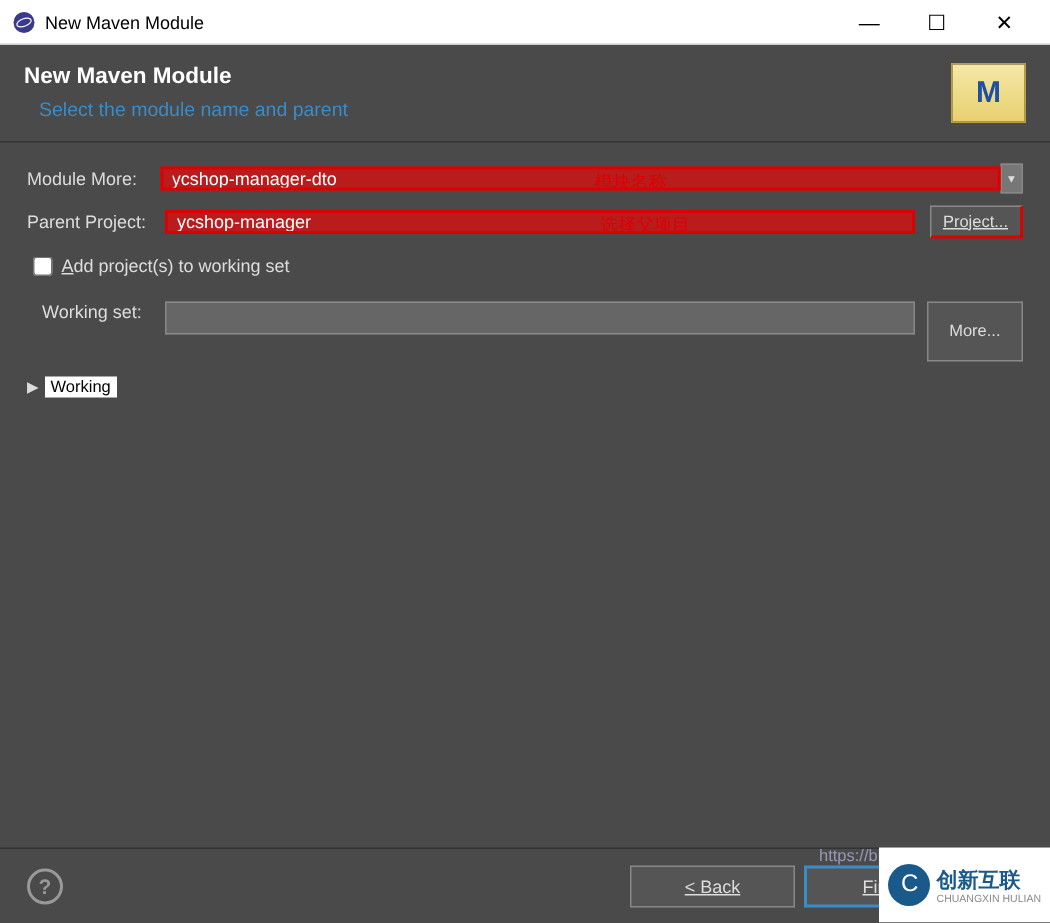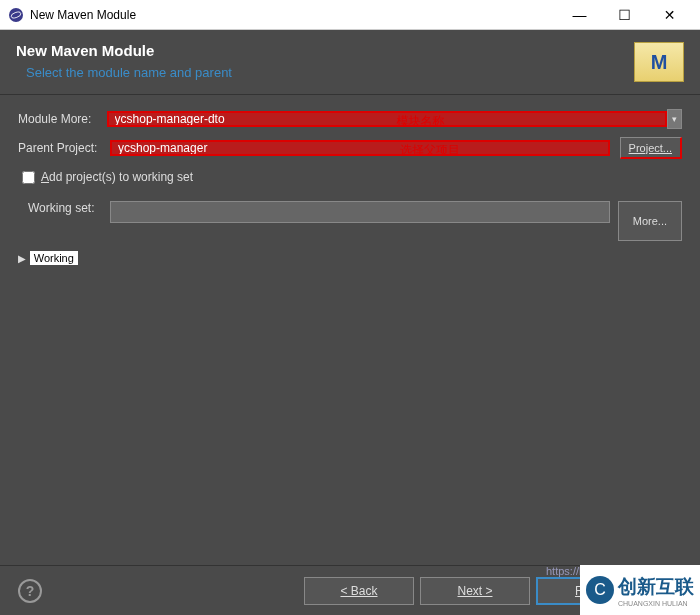--- a/index.html
+++ b/index.html
@@ -51,21 +51,21 @@
     
     .footer { position: absolute; bottom: 0; left: 0; right: 0; height: 50px; border-top: 1px solid #333; display: flex; align-items: center; padding: 0 18px; }
     .help-icon { width: 24px; height: 24px; border: 2px solid #999; border-radius: 50%; display: flex; align-items: center; justify-content: center; color: #999; font-size: 14px; font-weight: bold; }
     .footer-btns { flex: 1; display: flex; justify-content: flex-end; gap: 6px; }
     .wiz-btn { width: 110px; height: 28px; background: #555; border: 1px solid #888; color: #ddd; font-size: 12px; display: flex; align-items: center; justify-content: center; }
     .wiz-btn.primary { border: 2px solid #3a8cc8; }
     
     .watermark { position: absolute; right: 0; bottom: 0; height: 50px; display: flex; align-items: center; background: #fff; padding: 0 6px; font-size: 10px; color: #3a8cc8; }
     .watermark-logo { display: flex; align-items: center; gap: 4px; }
     .wm-icon { width: 28px; height: 28px; background: #1a5a8a; border-radius: 50%; display: flex; align-items: center; justify-content: center; color: #fff; font-size: 16px; }
-    .wm-text { font-size: 19px; font-weight: bold; color: #1a5a8a; }
+    .wm-text { font-size: 14px; font-weight: bold; color: #1a5a8a; }
     .wm-sub { font-size: 7px; color: #888; }
     .wm-url { position: absolute; bottom: 38px; right: 80px; color: #b8b8e8; font-size: 11px; opacity: 0.7; }
   </style>
 </head>
 <body>
 
 <div class="titlebar">
   <span class="titlebar-icon">
     <svg viewBox="0 0 16 16">
         <circle cx="8" cy="8" r="7" fill="#3a3a8a"></circle>
@@ -128,23 +128,20 @@
   </div>
 
 </div>
 
 <div class="footer">
   <div class="help-icon">?</div>
   <div class="footer-btns">
     <button class="wiz-btn">
         <span style="text-decoration:underline">&lt; Back</span>
       </button>
-    <button class="wiz-btn">
-        <span style="text-decoration:underline">Next &gt;</span>
-      </button>
     <button class="wiz-btn primary">
         <span style="text-decoration:underline">Finish</span>
       </button>
     <button class="wiz-btn" style="width:30px;overflow:hidden">Ca</button>
   </div>
 </div>
 
 <div class="wm-url">https://blog.csd</div>
 <div class="watermark">
   <div class="watermark-logo">

